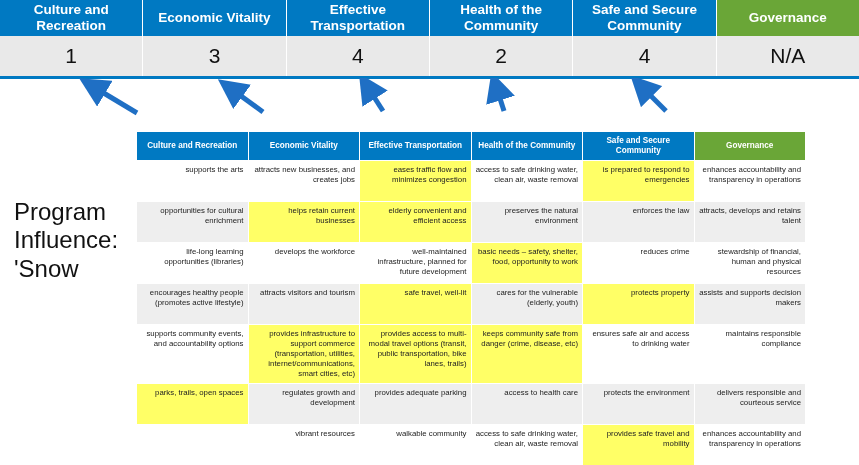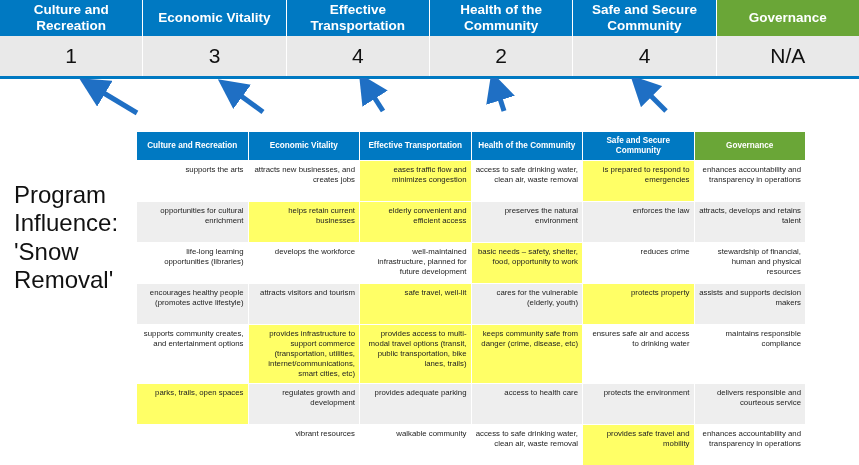--- a/index.html
+++ b/index.html
@@ -78,21 +78,21 @@
     left: 0;
     top: 78px;
     width: 859px;
     height: 55px;
   }
 
   
   #caption {
     position: absolute;
     left: 14px;
-    top: 181px;
+    top: 198px;
     width: 118px;
     font-size: 24px;
     color: #111111;
     line-height: 1.18;
     text-align: left;
   }
 
   
   #matrix {
     position: absolute;
@@ -165,21 +165,20 @@
       <line x1="504" y1="33" x2="496" y2="8"></line>
       <line x1="666" y1="33" x2="641" y2="8"></line>
     </g>
   </svg>
 </div>
 
 <div id="caption">
   <div>Program</div>
   <div>Influence:</div>
   <div>'Snow</div>
-  <div>Removal'</div>
 </div>
 
 <table id="matrix">
   <thead>
     <tr>
         <th>Culture and Recreation</th>
         <th>Economic Vitality</th>
         <th>Effective Transportation</th>
         <th>Health of the Community</th>
         <th>Safe and Secure Community</th>
@@ -213,21 +212,21 @@
       </tr>
       <tr class="shade">
         <td>encourages healthy people (promotes active lifestyle)</td>
         <td>attracts visitors and tourism</td>
         <td class="hl">safe travel, well-lit</td>
         <td>cares for the vulnerable (elderly, youth)</td>
         <td class="hl">protects property</td>
         <td>assists and supports decision makers</td>
       </tr>
       <tr>
-        <td>supports community creates, and entertainment options</td>
+        <td>supports community events, and accountability options</td>
         <td class="hl">provides infrastructure to support commerce (transportation, utilities, internet/communications, smart cities, etc)</td>
         <td class="hl">provides access to multi-modal travel options (transit, public transportation, bike lanes, trails)</td>
         <td class="hl">keeps community safe from danger (crime, disease, etc)</td>
         <td>ensures safe air and access to drinking water</td>
         <td>maintains responsible compliance</td>
       </tr>
       <tr class="shade">
         <td class="hl">parks, trails, open spaces</td>
         <td>regulates growth and development</td>
         <td>provides adequate parking</td>

